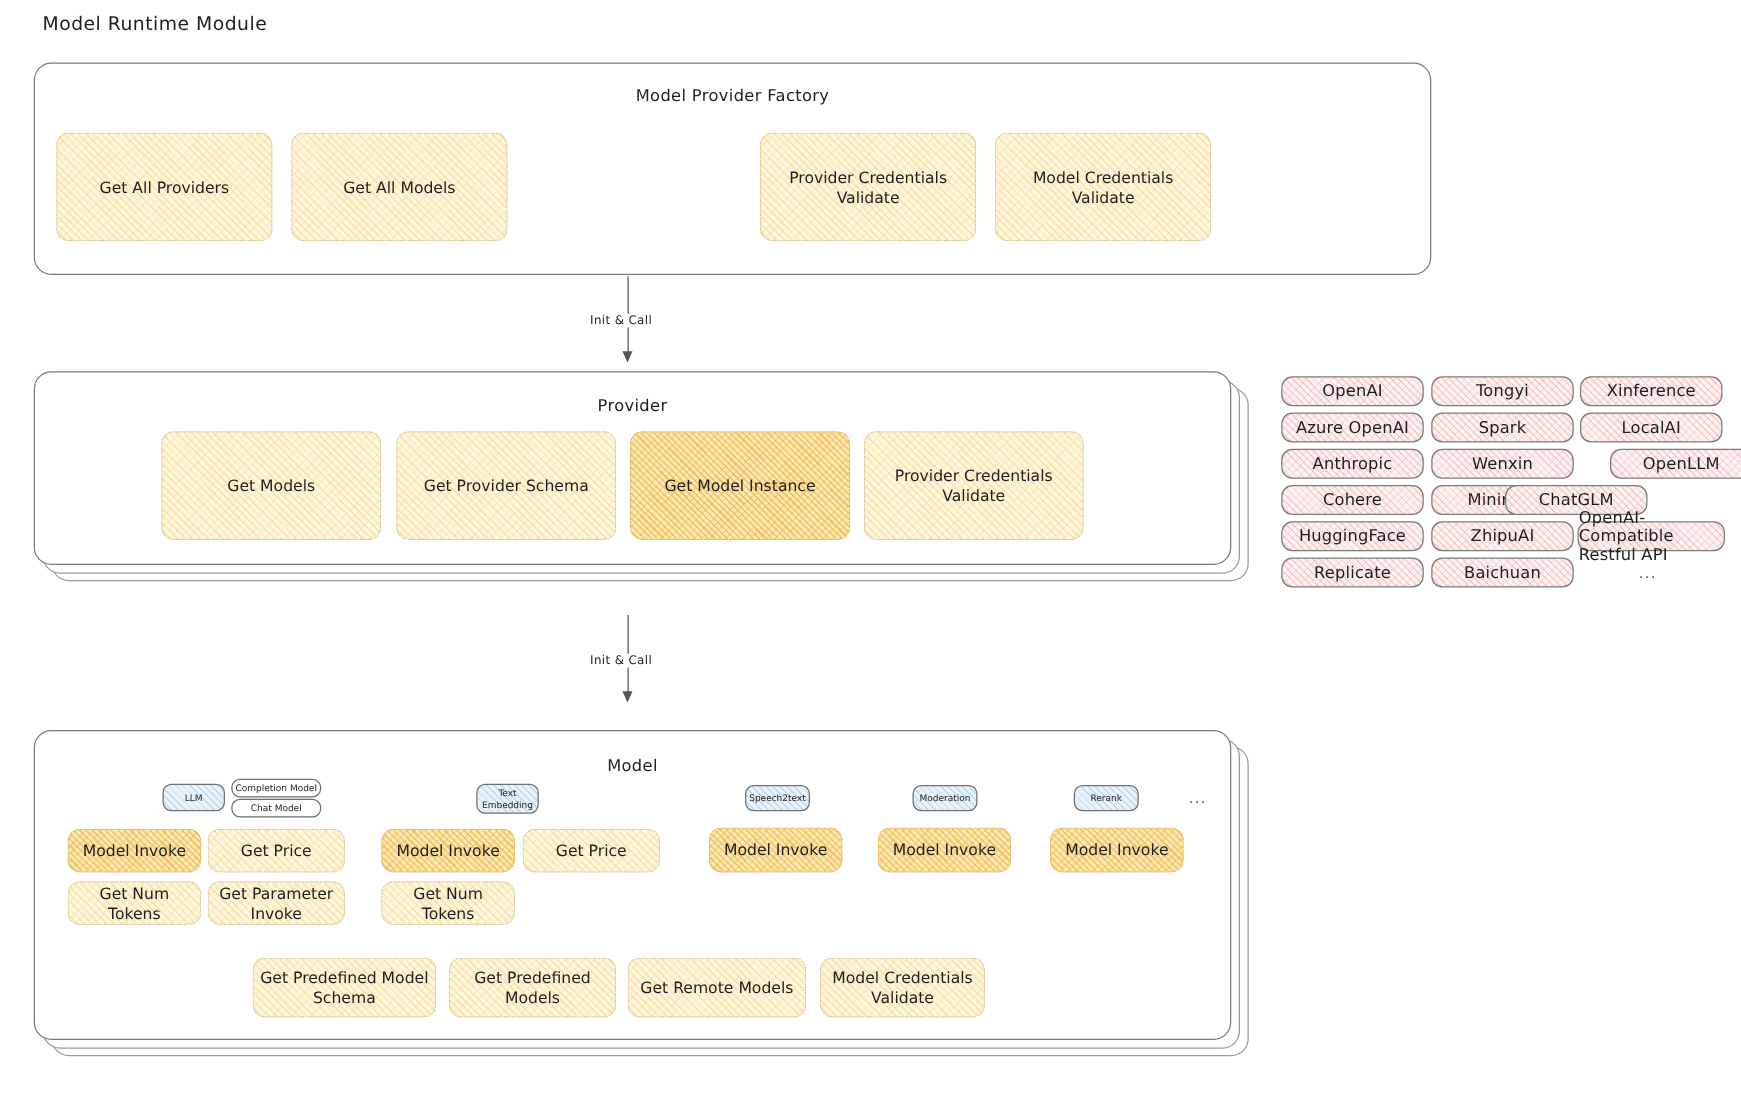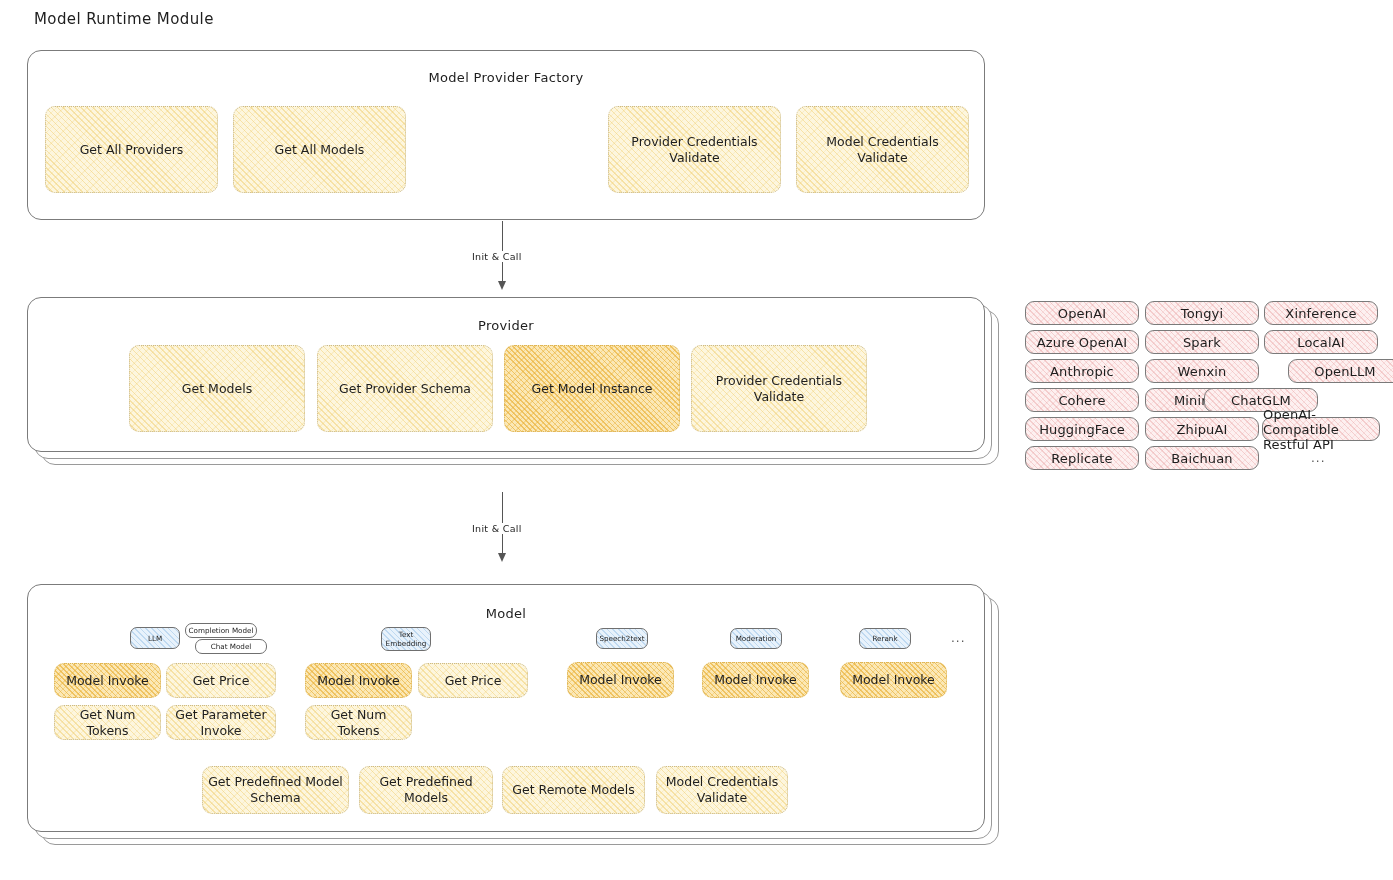--- a/index.html
+++ b/index.html
@@ -130,21 +130,21 @@
     font-size:12px;color:#555;letter-spacing:1px;
   }
 </style>
 </head>
 <body>
 
 <div class="canvas">
 
   <div class="page-title">Model Runtime Module</div>
 
-  <div class="frame" style="left:27px;top:50px;width:958px;height:170px;">
+  <div class="frame" style="left:27px;top:50px;width:1118px;height:170px;">
     <div class="frame-title" style="top:19px;">Model Provider Factory</div>
   </div>
 
   <div class="node" style="left:45px;top:106px;width:173px;height:87px;">Get All Providers</div>
   <div class="node" style="left:233px;top:106px;width:173px;height:87px;">Get All Models</div>
   <div class="node" style="left:608px;top:106px;width:173px;height:87px;">Provider Credentials Validate</div>
   <div class="node" style="left:796px;top:106px;width:173px;height:87px;">Model Credentials Validate</div>
 
   <div class="arrow-line" style="left:502px;top:221px;height:63px;"></div>
   <div class="arrow-head" style="left:498px;top:281px;"></div>
@@ -187,21 +187,21 @@
   <div class="arrow-label" style="left:468px;top:523px;">Init &amp; Call</div>
 
   <div class="frame-shadow" style="left:41px;top:597px;width:958px;height:248px;"></div>
   <div class="frame-shadow" style="left:34px;top:591px;width:958px;height:248px;"></div>
   <div class="frame" style="left:27px;top:584px;width:958px;height:248px;">
     <div class="frame-title" style="top:21px;">Model</div>
   </div>
 
   <div class="badge" style="left:130px;top:627px;width:50px;height:22px;">LLM</div>
   <div class="badge plain" style="left:185px;top:623px;width:72px;height:15px;">Completion Model</div>
-  <div class="badge plain" style="left:195px;top:639px;width:72px;height:15px;">Chat Model</div>
+  <div class="badge plain" style="left:185px;top:639px;width:72px;height:15px;">Chat Model</div>
 
   <div class="node hi" style="left:54px;top:663px;width:107px;height:35px;">Model Invoke</div>
   <div class="node" style="left:166px;top:663px;width:110px;height:35px;">Get Price</div>
   <div class="node" style="left:54px;top:705px;width:107px;height:35px;">Get Num Tokens</div>
   <div class="node" style="left:166px;top:705px;width:110px;height:35px;">Get Parameter Invoke</div>
 
   <div class="badge" style="left:381px;top:627px;width:50px;height:24px;">Text Embedding</div>
 
   <div class="node hi" style="left:305px;top:663px;width:107px;height:35px;">Model Invoke</div>
   <div class="node" style="left:418px;top:663px;width:110px;height:35px;">Get Price</div>

